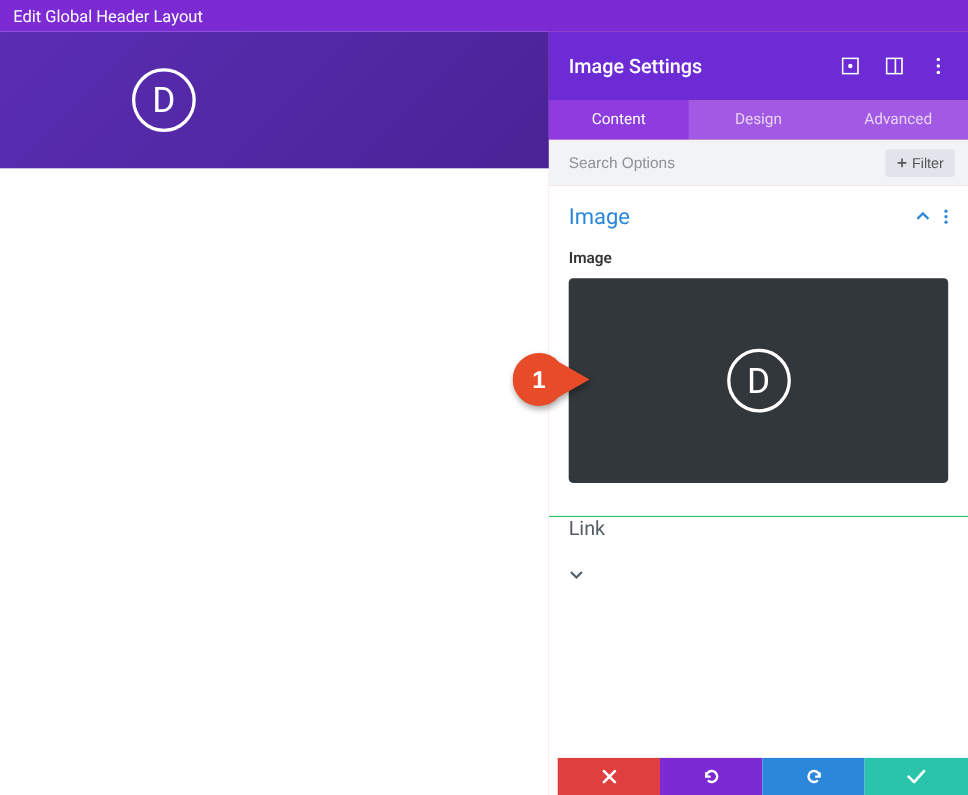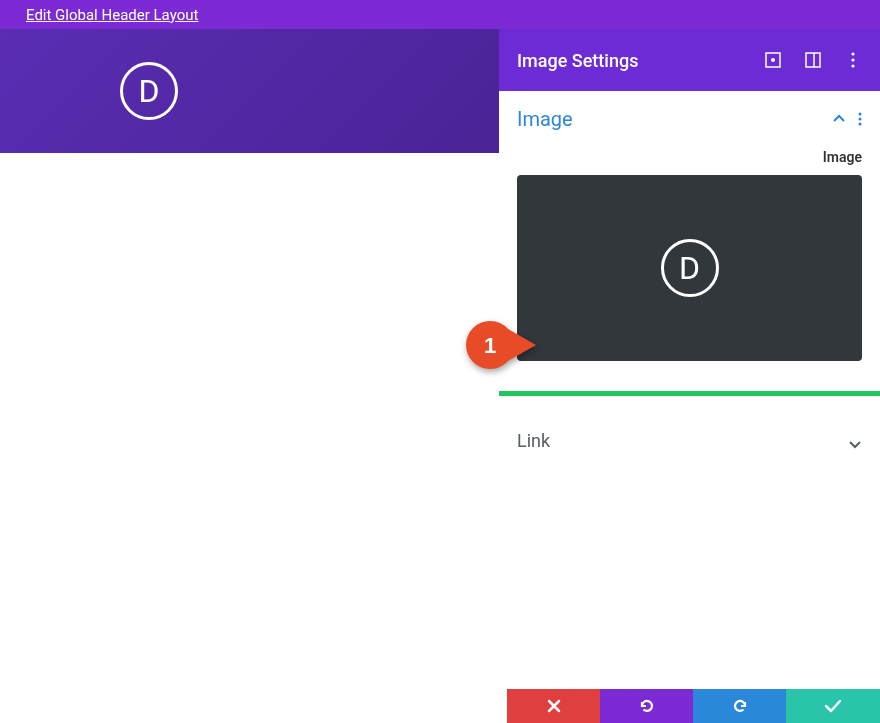--- a/index.html
+++ b/index.html
@@ -10,23 +10,22 @@
     overflow: hidden;
     background: #fff;
     position: relative;
   }
   .top-bar {
     background: #7c2bd4;
     color: #fff;
     height: 29px;
     display: flex;
     align-items: center;
-    padding: 0 26px;
+    padding: 0 12px;
     font-size: 15px;
-    text-decoration: underline;
   }
   .main-area {
     display: flex;
     height: calc(100% - 29px);
   }
   .canvas-col {
     width: 499px;
     background: #fff;
     position: relative;
   }
@@ -131,21 +130,20 @@
     gap: 4px;
     cursor: pointer;
   }
   .panel-body {
     flex: 1;
     overflow-y: auto;
     background: #fff;
   }
   .section-open {
     padding: 16px 18px 30px 18px;
-    text-align: right;
   }
   .section-head {
     display: flex;
     align-items: center;
     justify-content: space-between;
     margin-bottom: 18px;
   }
   .section-title-open {
     color: #2b87da;
     font-size: 20px;
@@ -167,27 +165,28 @@
     background: #32373c;
     height: 186px;
     border-radius: 4px;
     display: flex;
     align-items: center;
     justify-content: center;
     cursor: pointer;
   }
   .image-preview .logo-circle { width: 58px; height: 58px; }
   .section-closed {
-    border-top: 5px solid #22c55e;
+    border-top: 1px solid #22c55e;
     height: 60px;
     display: flex;
-    align-items: flex-end;
+    align-items: flex-start;
     justify-content: space-between;
     padding: 0 18px;
     cursor: pointer;
+    flex-direction: column;
   }
   .section-title-closed {
     color: #555d66;
     font-size: 18px;
   }
   .chevron {
     color: #555d66;
   }
   .footer-bar {
     position: absolute;
@@ -254,21 +253,35 @@
         <div class="ico">
           <svg width="4" height="16" viewBox="0 0 4 16" fill="#fff">
             <circle cx="2" cy="2" r="1.6"></circle>
               <circle cx="2" cy="8" r="1.6"></circle>
               <circle cx="2" cy="14" r="1.6"></circle>
           </svg>
         </div>
       </div>
     </div>
 
-
+    <div class="tabs">
+      <div class="tab active">Content</div>
+      <div class="tab">Design</div>
+      <div class="tab">Advanced</div>
+    </div>
+
+    <div class="search-row">
+      <input class="search-input" placeholder="Search Options" style="">
+      <button class="filter-btn">
+        <svg width="10" height="10" viewBox="0 0 10 10">
+          <path d="M5 1v8M1 5h8" stroke="#555" stroke-width="1.5"></path>
+        </svg>
+        <span>Filter</span>
+      </button>
+    </div>
 
     <div class="panel-body">
       <div class="section-open">
         <div class="section-head">
           <div class="section-title-open">Image</div>
           <div class="section-head-icons">
             <svg width="14" height="14" viewBox="0 0 14 14">
               <path d="M2 9l5-5 5 5" fill="none" stroke="#2b87da" stroke-width="2"></path>
             </svg>
             <svg width="4" height="14" viewBox="0 0 4 14" fill="#2b87da">

